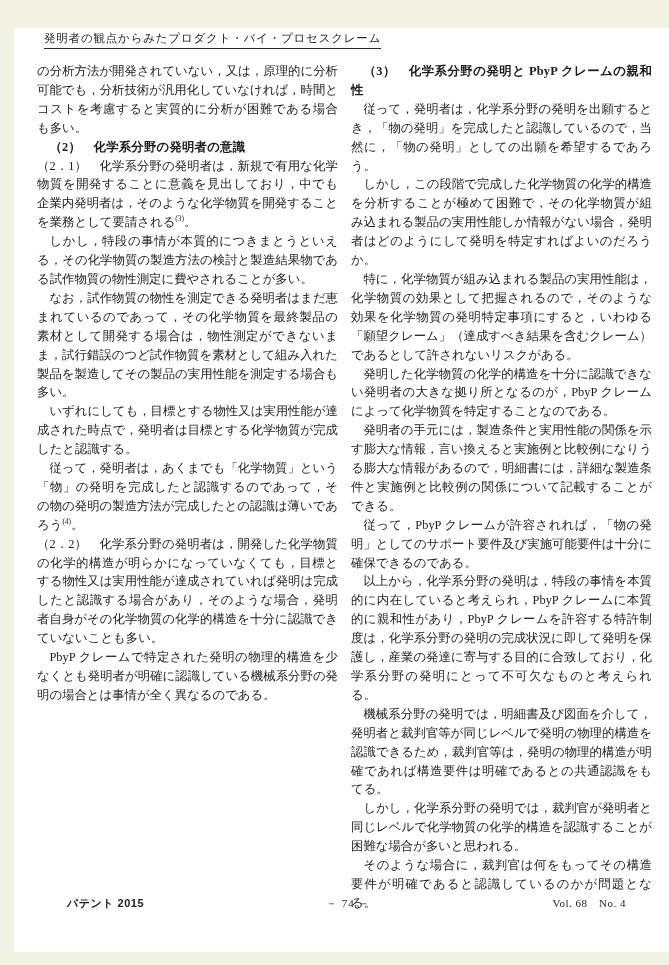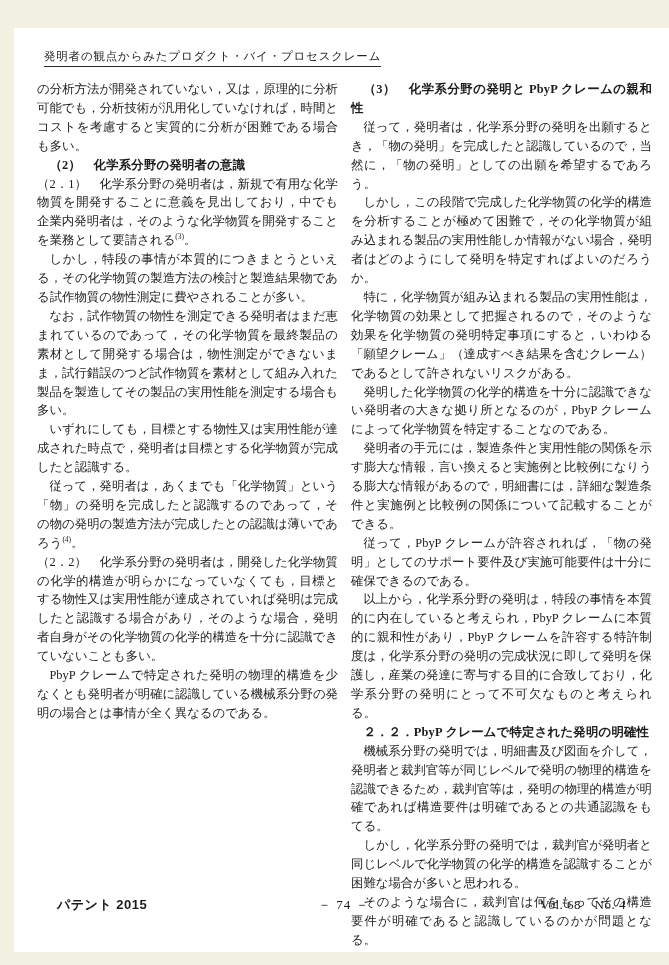--- a/index.html
+++ b/index.html
@@ -10,21 +10,21 @@
     color: #1c1c1c;
     overflow: hidden;
     position: relative;
   }
   .page {
     position: absolute;
     left: 14px; top: 28px;
     width: 655px; height: 924px;
     background: #ffffff;
     box-sizing: border-box;
-    padding: 18px 17px 0 23px;
+    padding: 0 17px 0 23px;
   }
   .running-title {
     display: inline-block;
     margin-left: 7px;
     font-size: 11.5px;
     letter-spacing: 0.8px;
     border-bottom: 1px solid #2a2a2a;
     padding-bottom: 2px;
     white-space: nowrap;
   }
@@ -49,26 +49,26 @@
     letter-spacing: 0.2px;
   }
   sup.fnref {
     font-size: 7.5px;
     line-height: 0;
     vertical-align: super;
     letter-spacing: 0;
   }
   .footer {
     position: absolute;
-    left: 13px; right: 17px;
+    left: 23px; right: 17px;
     top: 868px;
     display: flex;
     justify-content: space-between;
     align-items: baseline;
-    font-size: 13px;
+    font-size: 11px;
   }
   .footer .journal {
     font-family: "Liberation Sans", "DejaVu Sans", sans-serif;
     font-weight: bold;
     margin-left: 30px;
     letter-spacing: 0.5px;
   }
   .footer .pagenum { letter-spacing: 1px; }
   .footer .volume { margin-right: 26px; letter-spacing: 0.5px; }
 </style>
@@ -97,21 +97,20 @@
 
     <div class="col">
       <p class="heading">（3）　化学系分野の発明と PbyP クレームの親和性</p>
       <p>従って，発明者は，化学系分野の発明を出願するとき，「物の発明」を完成したと認識しているので，当然に，「物の発明」としての出願を希望するであろう。</p>
       <p>しかし，この段階で完成した化学物質の化学的構造を分析することが極めて困難で，その化学物質が組み込まれる製品の実用性能しか情報がない場合，発明者はどのようにして発明を特定すればよいのだろうか。</p>
       <p>特に，化学物質が組み込まれる製品の実用性能は，化学物質の効果として把握されるので，そのような効果を化学物質の発明特定事項にすると，いわゆる「願望クレーム」（達成すべき結果を含むクレーム）であるとして許されないリスクがある。</p>
       <p>発明した化学物質の化学的構造を十分に認識できない発明者の大きな拠り所となるのが，PbyP クレームによって化学物質を特定することなのである。</p>
       <p>発明者の手元には，製造条件と実用性能の関係を示す膨大な情報，言い換えると実施例と比較例になりうる膨大な情報があるので，明細書には，詳細な製造条件と実施例と比較例の関係について記載することができる。</p>
       <p>従って，PbyP クレームが許容されれば，「物の発明」としてのサポート要件及び実施可能要件は十分に確保できるのである。</p>
       <p>以上から，化学系分野の発明は，特段の事情を本質的に内在していると考えられ，PbyP クレームに本質的に親和性があり，PbyP クレームを許容する特許制度は，化学系分野の発明の完成状況に即して発明を保護し，産業の発達に寄与する目的に合致しており，化学系分野の発明にとって不可欠なものと考えられる。</p>
-      <p class="heading">２．２．PbyP クレームで特定された発明の明確性</p>
       <p>機械系分野の発明では，明細書及び図面を介して，発明者と裁判官等が同じレベルで発明の物理的構造を認識できるため，裁判官等は，発明の物理的構造が明確であれば構造要件は明確であるとの共通認識をもてる。</p>
       <p>しかし，化学系分野の発明では，裁判官が発明者と同じレベルで化学物質の化学的構造を認識することが困難な場合が多いと思われる。</p>
       <p>そのような場合に，裁判官は何をもってその構造要件が明確であると認識しているのかが問題となる。</p>
 
     </div>
 
   </div>
 
   <div class="footer">
     <span class="journal">パテント 2015</span>

